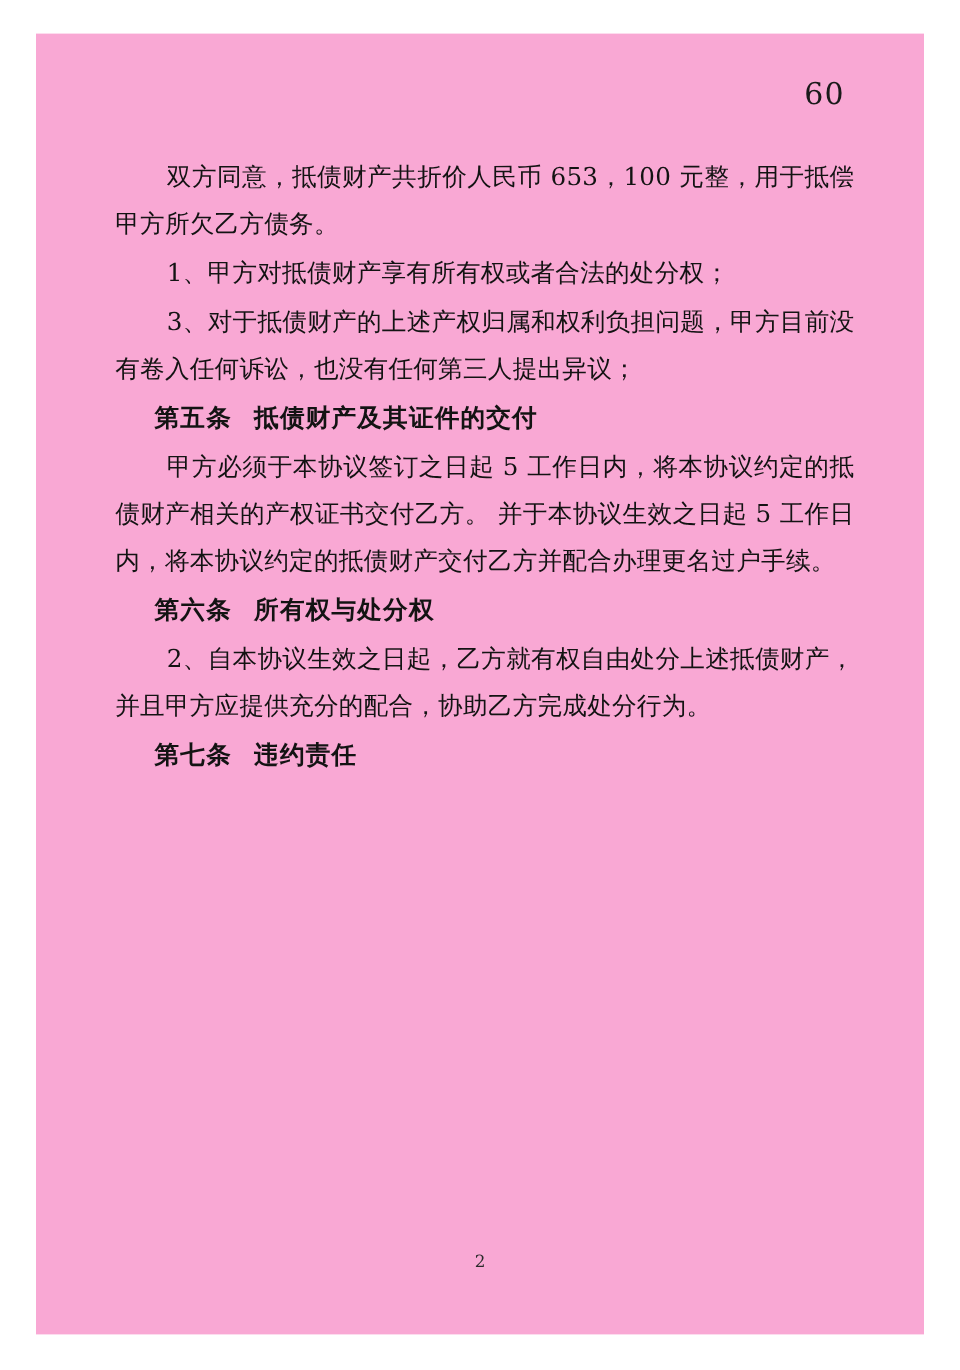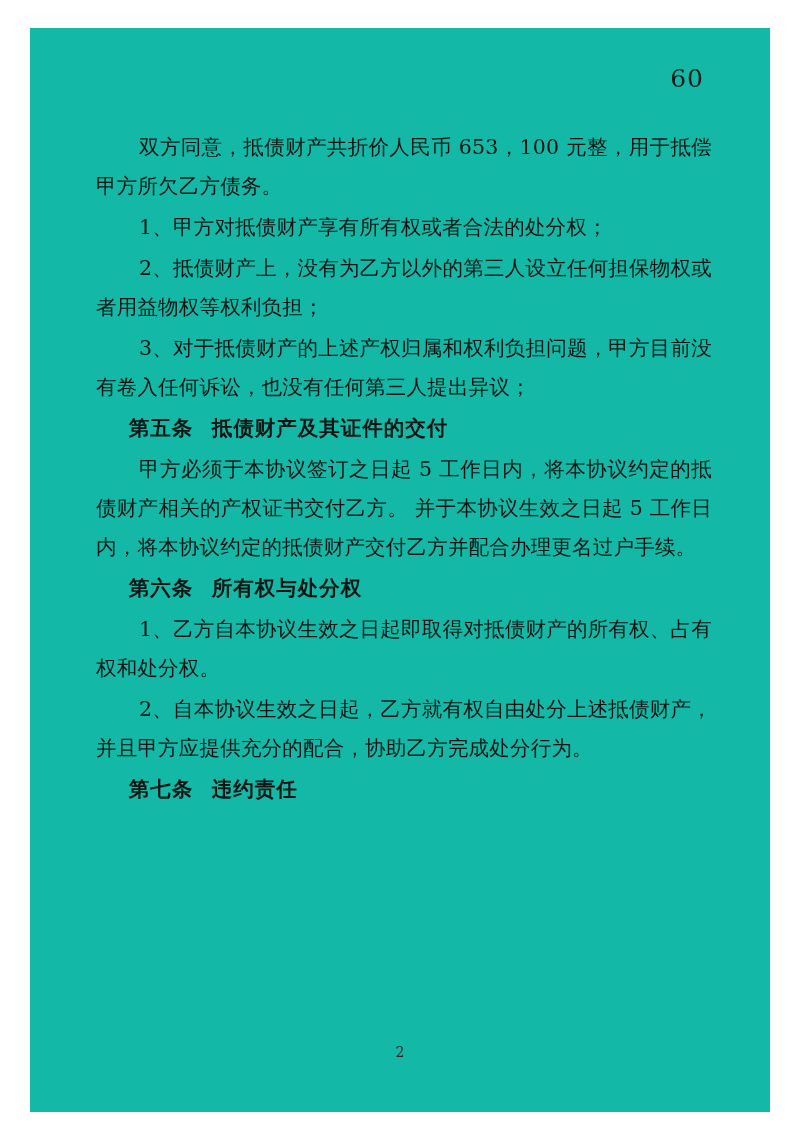--- a/index.html
+++ b/index.html
@@ -18,21 +18,21 @@
     width: 800px;
     height: 1142px;
     background: #ffffff;
     padding: 28px 30px 30px 30px;
   }
   .sheet {
     position: relative;
     box-sizing: border-box;
     width: 100%;
     height: 100%;
-    background: #14b8a6;
+    background: #f9a8d4;
     padding: 34px 58px 40px 66px;
   }
   .page-number-top {
     position: absolute;
     top: 36px;
     right: 66px;
     font-size: 25px;
     color: #1a1a1a;
     letter-spacing: 1px;
     font-family: "DejaVu Serif", "Liberation Serif", serif;
@@ -82,36 +82,34 @@
 
     <div class="body-text">
 
 
 
       <p class="indent">双方同意，抵债财产共折价人民币 653，100 元整，用于抵偿甲方所欠乙方债务。</p>
 
 
       <p class="indent">1、甲方对抵债财产享有所有权或者合法的处分权；</p>
 
-      <p class="indent">2、抵债财产上，没有为乙方以外的第三人设立任何担保物权或者用益物权等权利负担；</p>
 
       <p class="indent">3、对于抵债财产的上述产权归属和权利负担问题，甲方目前没有卷入任何诉讼，也没有任何第三人提出异议；</p>
 
 
       <p class="heading">
         <span>第五条</span><span class="gap"></span><span>抵债财产及其证件的交付</span>
       </p>
 
       <p class="indent">甲方必须于本协议签订之日起 5 工作日内，将本协议约定的抵债财产相关的产权证书交付乙方。 并于本协议生效之日起 5 工作日内，将本协议约定的抵债财产交付乙方并配合办理更名过户手续。</p>
 
       <p class="heading">
         <span>第六条</span><span class="gap"></span><span>所有权与处分权</span>
       </p>
 
-      <p class="indent">1、乙方自本协议生效之日起即取得对抵债财产的所有权、占有权和处分权。</p>
 
       <p class="indent">2、自本协议生效之日起，乙方就有权自由处分上述抵债财产，并且甲方应提供充分的配合，协助乙方完成处分行为。</p>
 
       <p class="heading">
         <span>第七条</span><span class="gap"></span><span>违约责任</span>
       </p>
 
     </div>
 
     <div class="page-number-bottom">2</div>

